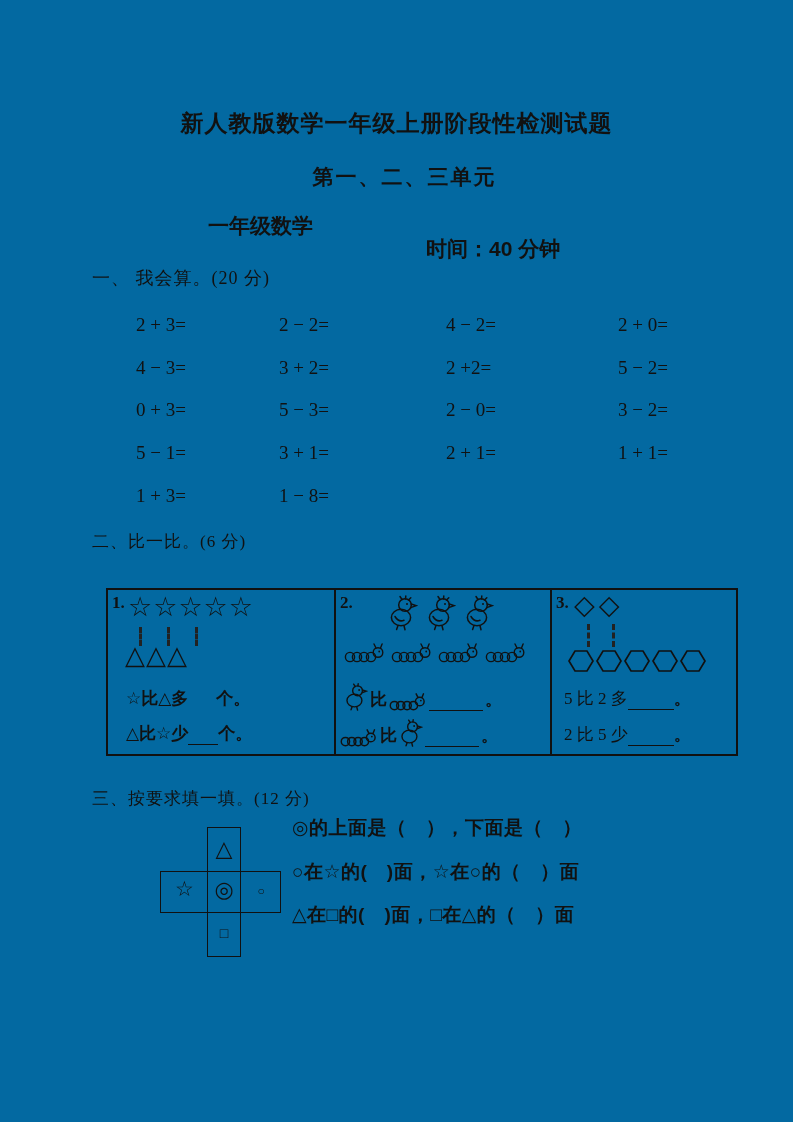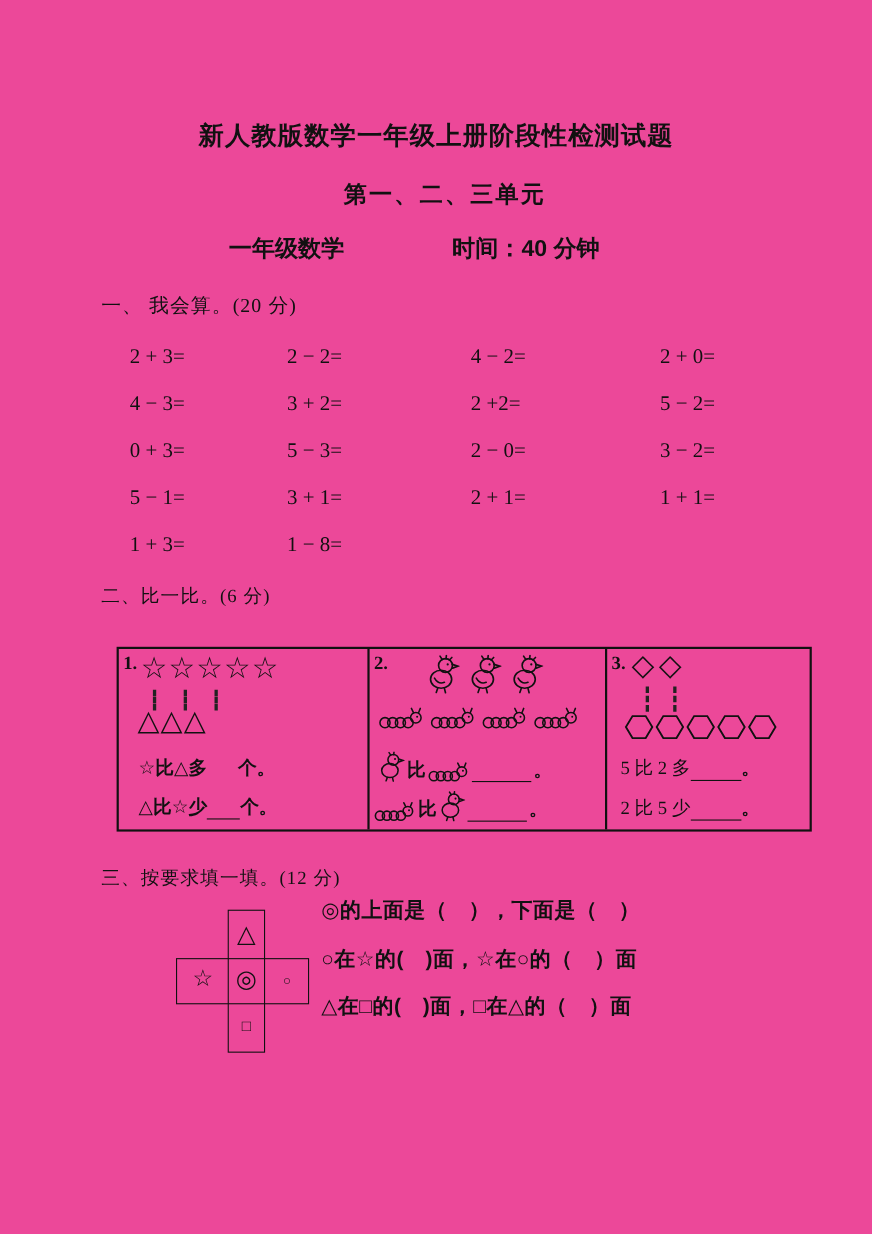--- a/index.html
+++ b/index.html
@@ -1,41 +1,41 @@
 <!DOCTYPE html>
 <html><head>
 <meta charset="utf-8">
 <style>
   * { margin:0; padding:0; box-sizing:border-box; }
   html,body { background:#888; }
   .page {
     position:relative; width:793px; height:1122px; margin:0 auto;
-    background:#ec4899; color:#111;
+    background:#0369a1; color:#111;
     font-family:"Liberation Serif","DejaVu Serif",serif;
     overflow:hidden;
   }
   .title   { position:absolute; top:108px; left:0; right:0; text-align:center;
              font-family:"Liberation Sans","DejaVu Sans",sans-serif;
              font-weight:bold; font-size:23px; letter-spacing:1px; }
   .subtitle{ position:absolute; top:163px; left:0; right:0; text-align:center;
              font-family:"Liberation Sans","DejaVu Sans",sans-serif;
              font-weight:bold; font-size:21px; letter-spacing:2px;padding-left:16px; }
   .meta    { position:absolute; top:212px; left:0; width:100%; height:30px;
              font-family:"Liberation Sans","DejaVu Sans",sans-serif;
              font-weight:bold; font-size:21px; }
   .meta .grade { position:absolute; left:208px; }
-  .meta .time  { position:absolute; left:411px; }
+  .meta .time  { position:absolute; left:426px;margin-top:23px; }
 
   .sec-head { position:absolute; left:92px; font-size:18px; letter-spacing:1px; }
   .sec1-head { top:266px; }
   .sec2-head { top:530px; font-size:17px; }
   .sec3-head { top:787px; font-size:17px; }
 
   
-  .calc-grid { position:absolute; top:304px; left:118px; width:600px;
+  .calc-grid { position:absolute; top:304px; left:136px; width:600px;
                display:grid; grid-template-columns:143px 167px 172px 1fr;
                grid-auto-rows:42.6px; font-size:19px;text-align:right; }
   .calc-grid > div { display:flex; align-items:center; }
 
   
   .compare-table { position:absolute; top:588px; left:106px; width:632px; height:168px;
                    display:flex; border:2.5px solid #111; }
   .cmp-cell { position:relative; height:100%; }
   .cmp-cell + .cmp-cell { border-left:2.5px solid #111; }
   .cell-1 { width:226px; } .cell-2 { width:216px; } .cell-3 { flex:1; }

